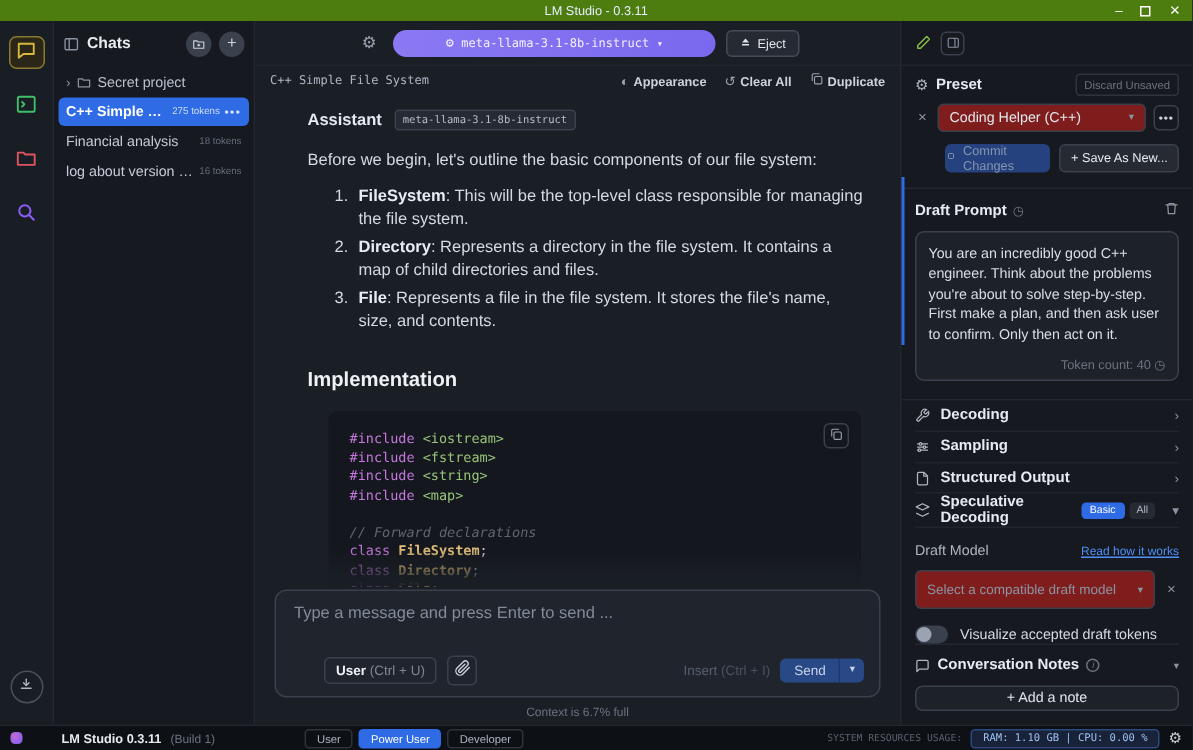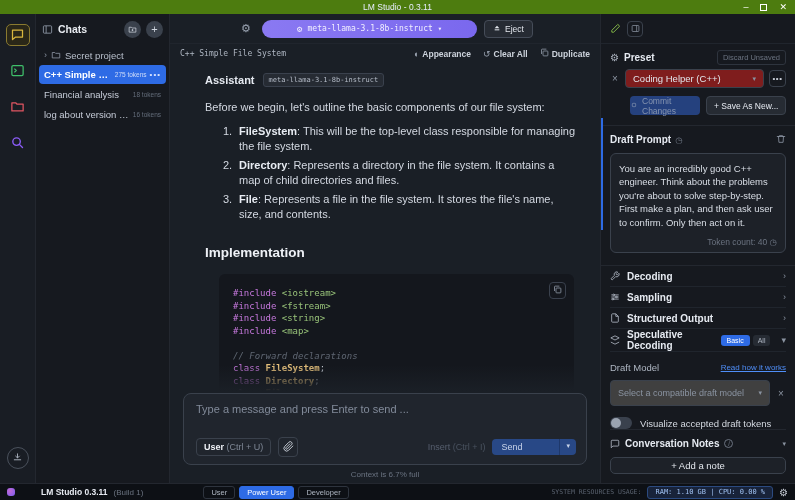--- a/index.html
+++ b/index.html
@@ -80,29 +80,29 @@
   .tok-cm { color:#5f6672; font-style:italic; }
   .tok-ty { color:#e5c07b; font-weight:bold; }
   .tok-pl { color:#c6ccd6; }
   .copy-btn { position:absolute; top:8px; right:8px; width:17px; height:17px; border:1px solid #3a414d; border-radius:4px; display:flex; align-items:center; justify-content:center; color:#9aa3b1; }
   .copy-btn svg { width:9px; height:9px; }
   .chat-fade { position:absolute; left:0; right:0; bottom:0; height:26px; background:linear-gradient(180deg, rgba(26,31,38,0), #1a1f26); pointer-events:none; }
 
   .composer-wrap { flex:none; padding:2px 13px 0 13px; }
   .composer { background:#20252d; border:1px solid #3a414c; border-radius:8px; height:72px; display:flex; flex-direction:column; padding:9px 10px 7px 12px; }
   .composer .placeholder { font-size:11px; color:#828b9a; flex:1; }
-  .composer-row { display:flex; align-items:center; gap:7px; }
+  .composer-row { display:flex; align-items:center; gap:7px;margin-left:20px; }
   .user-btn { border:1px solid #3a414c; border-radius:4px; padding:3px 7px; font-size:9px; color:#eef1f6; font-weight:bold; }
   .user-btn .dim { color:#7e8795; font-weight:normal; }
   .clip-btn { width:20px; height:20px; border:1px solid #3a414c; border-radius:4px; display:flex; align-items:center; justify-content:center; color:#cdd3dc; }
   .clip-btn svg { width:11px; height:11px; }
   .composer-spacer { flex:1; }
   .insert-label { font-size:9px; color:#565f6e; }
   .insert-label .dim { color:#49525f; }
-  .send-btn { display:flex; background:rgba(47,102,208,.55); border-radius:4px; overflow:hidden;gap:28px; }
+  .send-btn { display:flex; background:rgba(47,102,208,.55); border-radius:4px; overflow:hidden; }
   .send-btn .send-txt { padding:3px 9px; font-size:9px; color:#c8d4ea; }
   .send-btn .send-caret { padding:3px 6px; border-left:1px solid rgba(20,40,80,.5); font-size:7px; color:#c8d4ea; }
   .context-line { text-align:center; font-size:8px; color:#6a7381; padding:5px 0 4px; }
 
   
   .rightpanel { width:195px; background:#16191f; border-left:1px solid #23272f; display:flex; flex-direction:column; flex:none; position:relative; }
   .rp-accent { position:absolute; left:0; top:104px; width:2px; height:112px; background:#2e6be5; }
   .rp-header { height:30px; display:flex; align-items:center; padding:0 9px; gap:6px; border-bottom:1px solid #20252d; }
   .rp-header svg.pencil { width:11px; height:11px; color:#8bc34a; }
   .rp-title { font-weight:bold; font-size:10.5px; color:#eef1f6; flex:1; }
@@ -143,21 +143,21 @@
   .rp-section .chev { color:#8a93a1; font-size:9px; }
   .mode-pills { display:flex; gap:3px; margin-right:4px; }
   .pill-basic { background:#2e6be5; color:#fff; font-size:7px; border-radius:3px; padding:2px 6px; }
   .pill-all { background:#262b33; color:#aeb6c2; font-size:7px; border-radius:3px; padding:2px 5px; }
 
   .draft-block { margin-top:10px; }
   .draft-row { display:flex; align-items:center; }
   .draft-label { font-size:9.5px; color:#aeb6c2; flex:1; }
   .link { font-size:8px; color:#4f8ef7; text-decoration:underline; }
   .draft-select-row { display:flex; align-items:center; gap:6px; margin-top:7px; }
-  .draft-select { flex:1; height:19px; background:#404040; border:1px solid #3a414c; border-radius:4px; display:flex; align-items:center; padding:12px 7px; }
+  .draft-select { flex:1; height:19px; background:#7f1d1d; border:1px solid #3a414c; border-radius:4px; display:flex; align-items:center; padding:12px 7px; }
   .draft-select .val { flex:1; font-size:9px; color:#8a93a1; }
   .toggle-row { display:flex; align-items:center; gap:8px; margin-top:11px; }
   .toggle { width:22px; height:12px; border-radius:6px; background:#3a414d; position:relative; flex:none; }
   .toggle .knob { position:absolute; left:1px; top:1px; width:10px; height:10px; border-radius:50%; background:#9aa3b1; }
   .toggle-label { font-size:9.5px; color:#d5dae2; }
 
   .rp-flex { flex:1; }
   .notes-header { display:flex; align-items:center; gap:5px; border-top:1px solid #23272f; padding-top:8px; }
   .notes-header svg { width:10px; height:10px; color:#aeb6c2; }
   .notes-title { font-weight:bold; font-size:10px; color:#e6eaf1; }

